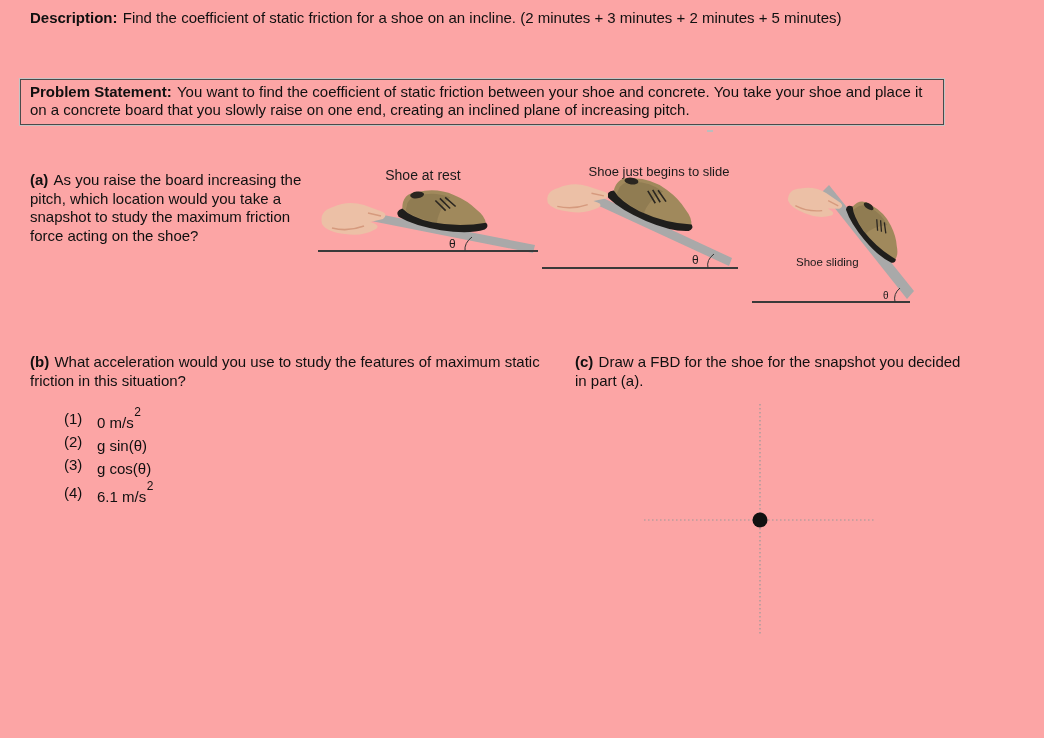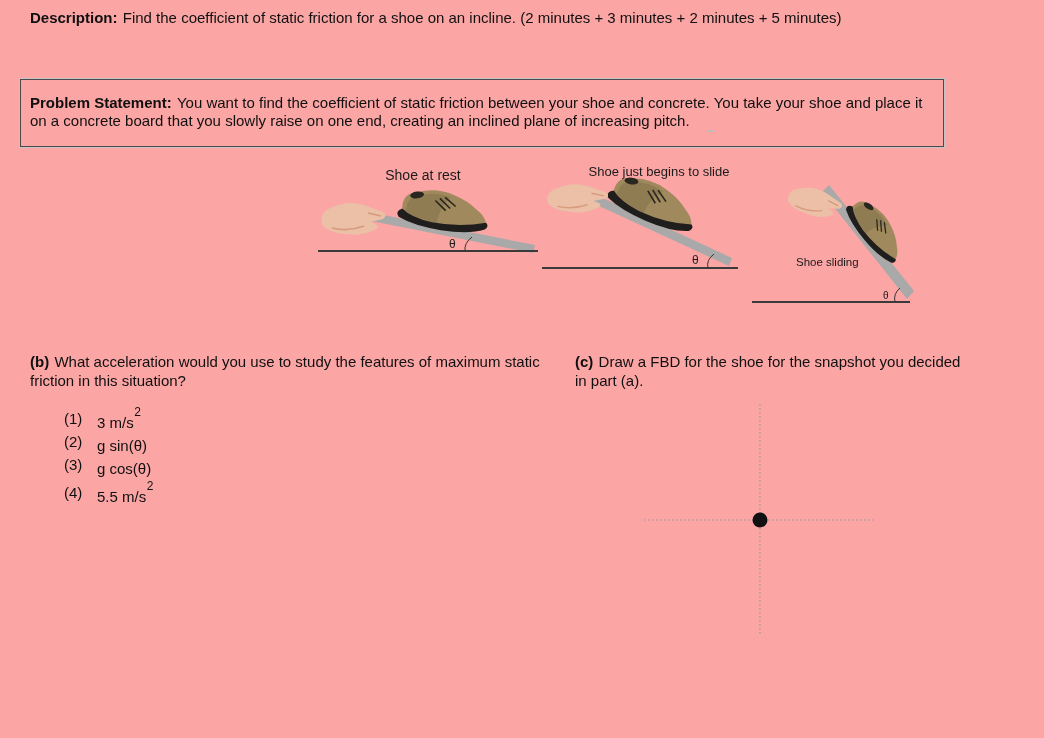--- a/index.html
+++ b/index.html
@@ -13,21 +13,21 @@
   }
   .abs{position:absolute;}
   p{margin:0;}
   .lbl{font-weight:bold;margin-right:0.35em;}
   .line{white-space:nowrap;}
   .para{line-height:18.5px;}
   .problem-box{
     left:20px;top:79px;width:904px;height:38px;
     border:1.5px solid #4a4a4a;
     outline:1px solid #c4c4c4;
-    padding:14px 9px;
+    padding:3px 9px;
     line-height:18px;
   }
   .desc-line{left:30px;top:9px;}
   .obj-line{left:30px;top:45px;}
   .part-a{left:30px;top:171px;width:282px;}
   .part-b{left:30px;top:353px;width:552px;}
   .part-c{left:575px;top:353px;width:388px;}
   .part-d{left:30px;top:643px;width:940px;}
   .options{left:64px;top:409px;}
   .opt-row{display:flex;line-height:19px;}
@@ -58,20 +58,21 @@
 
 <div class="page">
 
   <p class="abs desc-line line"><span class="lbl">Description:</span><span>Find the coefficient of static friction for a shoe on an incline.  (2 minutes + 3 minutes + 2 minutes + 5 minutes)</span></p>
 
 
   <div class="abs problem-box"><span class="lbl">Problem Statement:</span><span>You want to find the coefficient of static friction between your shoe and concrete.  You take your shoe and place it on a concrete board that you slowly raise on one end, creating an inclined plane of increasing pitch.</span></div>
 
   <div class="abs stray"></div>
 
+  <p class="abs para part-a"><span class="lbl">(a)</span><span>As you raise the board increasing the pitch, which location would you take a snapshot to study the maximum friction force acting on the shoe?</span></p>
 
   <svg class="abs" style="left:314px;top:160px" width="230" height="100" viewBox="0 0 230 100">
     <text x="109" y="20" font-size="14" text-anchor="middle">Shoe at rest</text>
     <polygon points="34,48 221,85 219,93 32,56" fill="#a9a9a9"></polygon>
     <use href="#shoe-sym" width="100" height="44" transform="translate(84,18) rotate(11)"></use>
     <use href="#hand-sym" width="70" height="40" transform="translate(4,38)"></use>
     <line x1="4" y1="91" x2="224" y2="91" stroke-width="2" stroke="#3a3a3a"></line>
     <text x="135" y="88" font-size="12">θ</text>
     <path d="M158,77 Q150,83 151,91" fill="none" stroke="#333" stroke-width="1"></path>
   </svg>
@@ -96,33 +97,33 @@
     <path d="M152,112 Q145,118 147,126" fill="none" stroke="#333" stroke-width="1"></path>
   </svg>
 
   <p class="abs para part-b"><span class="lbl">(b)</span><span>What acceleration would you use to study the features of maximum static friction in this situation?</span></p>
 
   <p class="abs para part-c"><span class="lbl">(c)</span><span>Draw a FBD for the shoe for the snapshot you decided in part (a).</span></p>
 
   <div class="abs options">
     <div class="opt-row">
       <span class="opt-num">(1)</span>
-      <span class="opt-text"><span>3 m/s</span><sup class="sup">2</sup></span>
+      <span class="opt-text"><span>0 m/s</span><sup class="sup">2</sup></span>
     </div>
     <div class="opt-row">
       <span class="opt-num">(2)</span>
       <span class="opt-text"><span>g sin(θ)</span><sup class="sup"></sup></span>
     </div>
     <div class="opt-row">
       <span class="opt-num">(3)</span>
       <span class="opt-text"><span>g cos(θ)</span><sup class="sup"></sup></span>
     </div>
     <div class="opt-row last">
       <span class="opt-num">(4)</span>
-      <span class="opt-text"><span>5.5 m/s</span><sup class="sup">2</sup></span>
+      <span class="opt-text"><span>6.1 m/s</span><sup class="sup">2</sup></span>
     </div>
   </div>
 
   <svg class="abs" style="left:640px;top:400px" width="240" height="240" viewBox="0 0 240 240">
     <line x1="120" y1="4" x2="120" y2="236" stroke-width="1.2" stroke-dasharray="1.5 2.5" stroke="#999999"></line>
     <line x1="4" y1="120" x2="235" y2="120" stroke-width="1.2" stroke-dasharray="1.5 2.5" stroke="#999999"></line>
     <circle cx="120" cy="120" r="7.5" fill="#111111"></circle>
   </svg>
 
 

